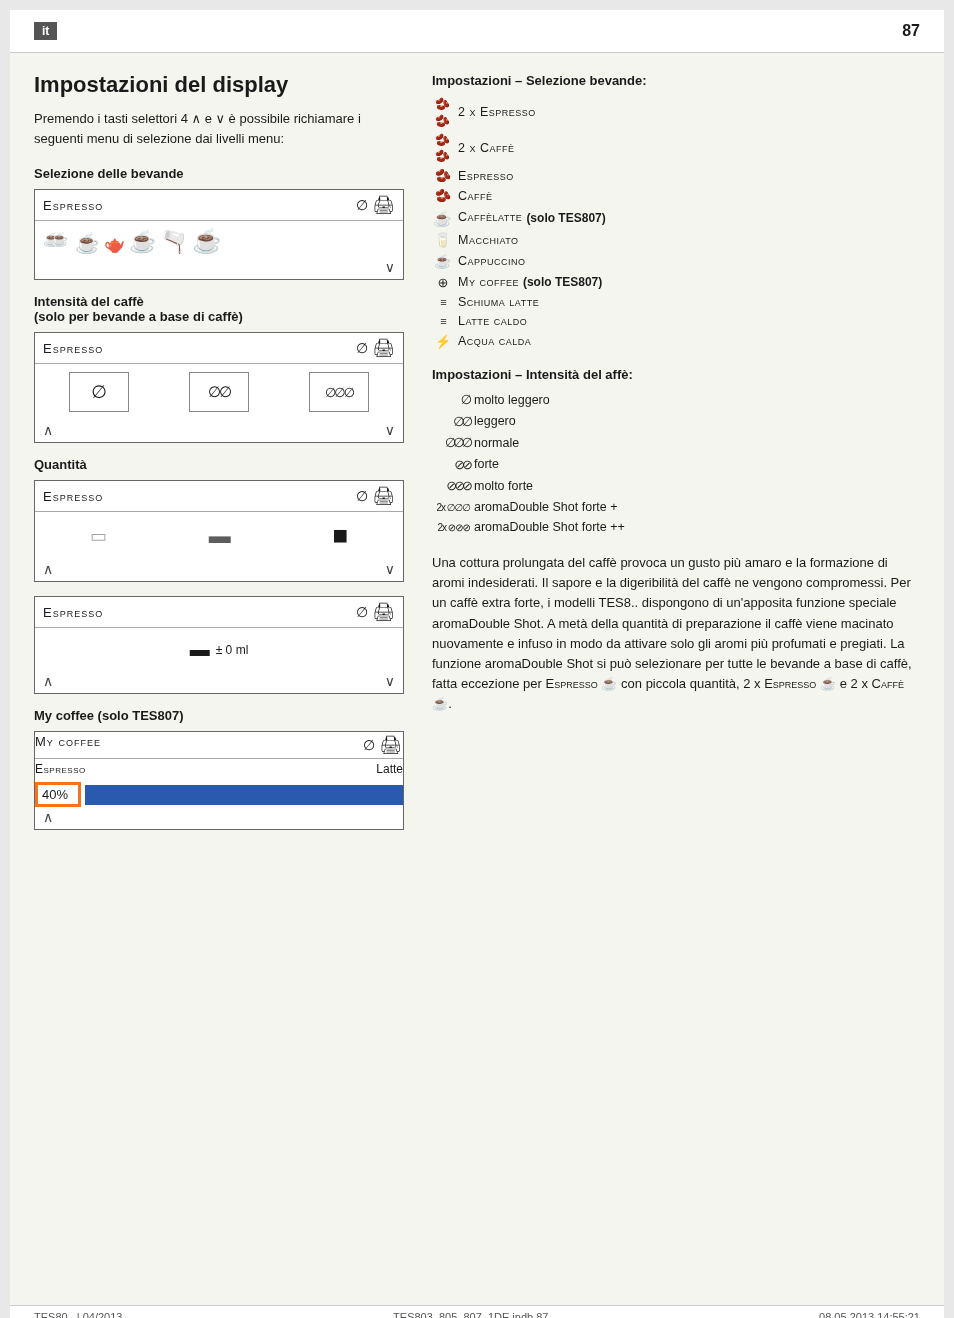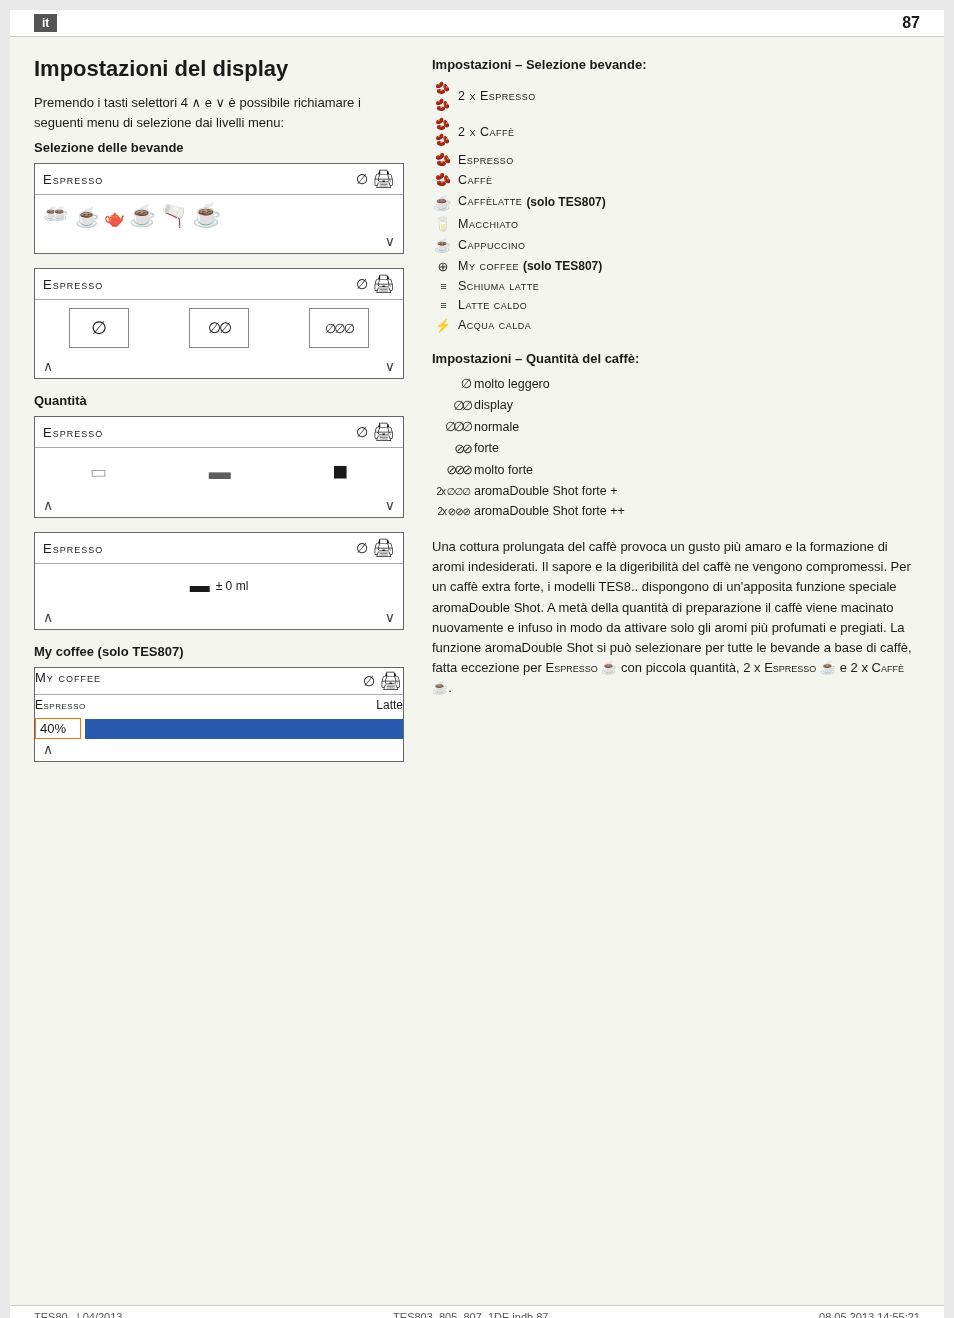--- a/index.html
+++ b/index.html
@@ -19,21 +19,21 @@
       min-height: 1318px;
       background: #f5f5f0;
       position: relative;
       display: flex;
       flex-direction: column;
     }
     .top-bar {
       display: flex;
       justify-content: space-between;
       align-items: center;
-      padding: 4px 24px;
+      padding: 12px 24px;
       background: #fff;
       border-bottom: 1px solid #ccc;
     }
     .top-bar-lang {
       background: #555;
       color: #fff;
       padding: 2px 8px;
       font-size: 12px;
       font-weight: bold;
     }
@@ -56,21 +56,21 @@
       flex: 1;
     }
     h1.page-title {
       font-size: 22px;
       font-weight: bold;
       margin-bottom: 12px;
       line-height: 1.1;
     }
     .intro-text {
       font-size: 13px;
-      margin-bottom: 8px;
+      margin-bottom: 18px;
       line-height: 1.5;
     }
     .section-title {
       font-weight: bold;
       font-size: 13px;
       margin-bottom: 8px;
     }
     .display-box {
       border: 1.5px solid #666;
       margin-bottom: 14px;
@@ -138,21 +138,21 @@
       padding: 3px 0;
       font-size: 12px;
     }
     .mycoffee-percent-row {
       display: flex;
       align-items: center;
       margin-top: 3px;
     }
     .percent-label {
       font-size: 13px;
-      border: 1px solid #f97316;
+      border: 3px solid #f97316;
       padding: 2px 4px;
       width: 46px;
       min-width: 40px;
     }
     .percent-bar {
       flex: 1;
       height: 20px;
       background: #2a5aad;
       margin-left: 4px;
     }
@@ -312,20 +312,24 @@
           <span style="font-size:22px;">☕</span>
           <span style="font-size:22px;">🫗</span>
           <span style="font-size:24px;">☕</span>
         </div>
         <div class="display-nav-row">
           <span class="nav-btn"></span>
           <span class="nav-btn">∨</span>
         </div>
       </div>
 
+      <div class="section-title">
+        <span>Intensità del caffè</span><br>
+        <span>(solo per bevande a base di caffè)</span>
+      </div>
       <div class="display-box">
         <div class="display-header">
           <span class="display-header-label">
             <span>Espresso</span>
           </span>
           <div class="hdr-right">
             <span style="font-size:14px; letter-spacing:-2px;">∅</span>
             <span style="font-size:18px;">🖨</span>
           </div>
         </div>
@@ -463,29 +467,29 @@
         <li>
           <span class="bev-icon" style="font-size:11px; letter-spacing:-1px;">≡</span>
           <span class="bev-name">L<span style="font-variant:small-caps">atte caldo</span></span>
         </li>
         <li>
           <span class="bev-icon" style="font-size:13px;">⚡</span>
           <span class="bev-name">A<span style="font-variant:small-caps">cqua calda</span></span>
         </li>
       </ul>
 
-      <div class="right-section-title">Impostazioni – Quantità del caffè:</div>
+      <div class="right-section-title">Impostazioni – Intensità del affè:</div>
       <ul class="intensita-list">
         <li>
           <span class="int-icon">∅</span>
           <span>molto leggero</span>
         </li>
         <li>
           <span class="int-icon" style="letter-spacing:-3px;">∅∅</span>
-          <span>display</span>
+          <span>leggero</span>
         </li>
         <li>
           <span class="int-icon" style="letter-spacing:-3px;">∅∅∅</span>
           <span>normale</span>
         </li>
         <li>
           <span class="int-icon" style="letter-spacing:-3px;">⊘⊘</span>
           <span>forte</span>
         </li>
         <li>

